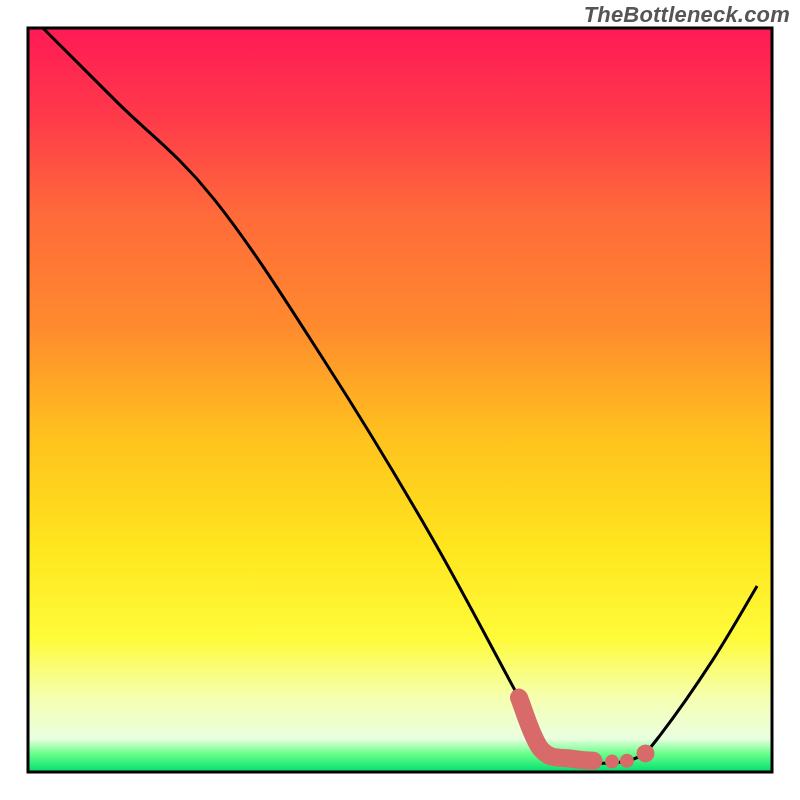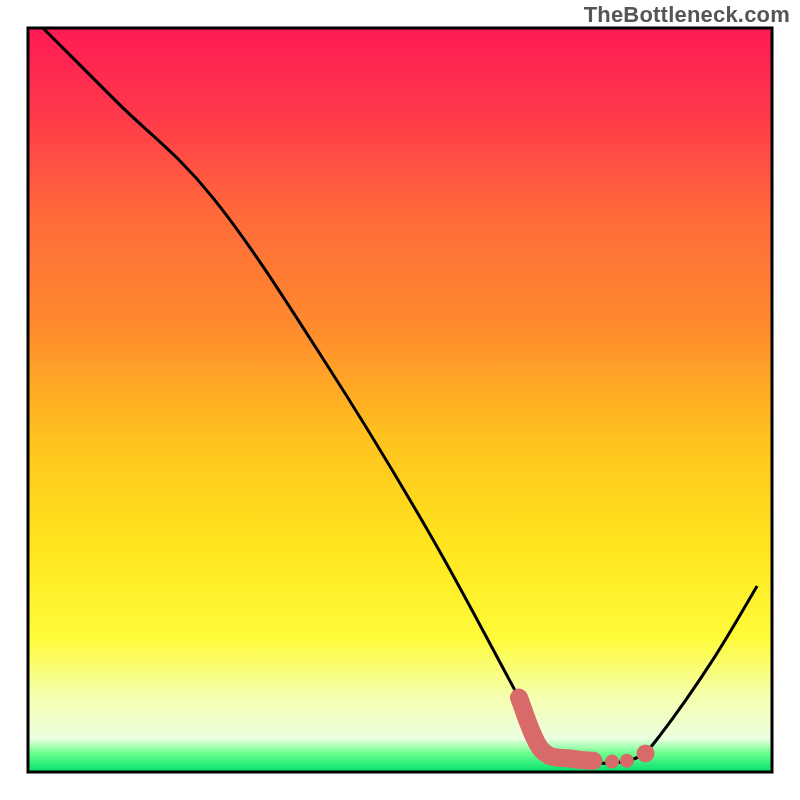--- a/index.html
+++ b/index.html
@@ -17,20 +17,21 @@
   }
   .watermark {
     position: absolute;
     top: 2px;
     right: 10px;
     font-size: 22px;
     font-weight: 600;
     color: #555555;
     letter-spacing: 0.2px;
     user-select: none;
+    font-style: italic;
   }
   svg.plot {
     position: absolute;
     left: 0;
     top: 0;
     width: 800px;
     height: 800px;
     display: block;
   }
 </style>

